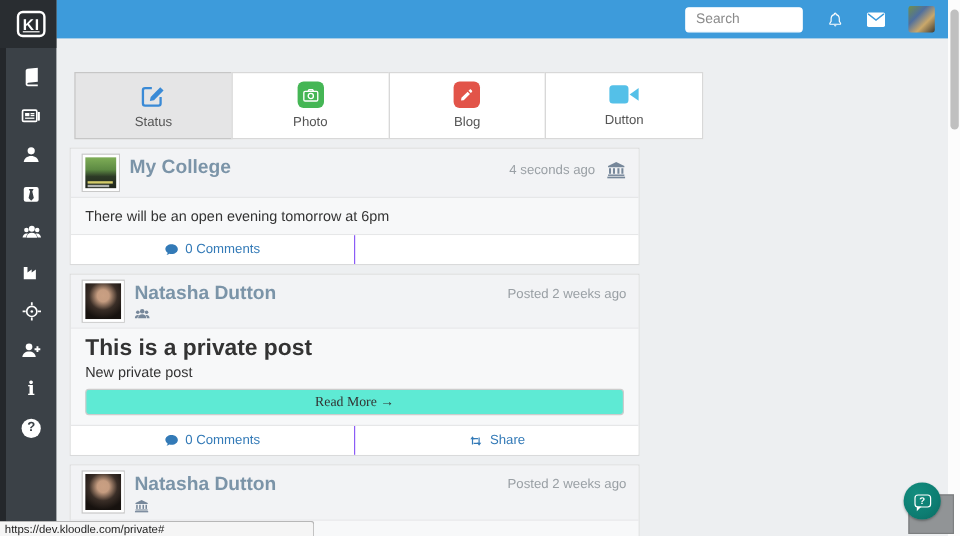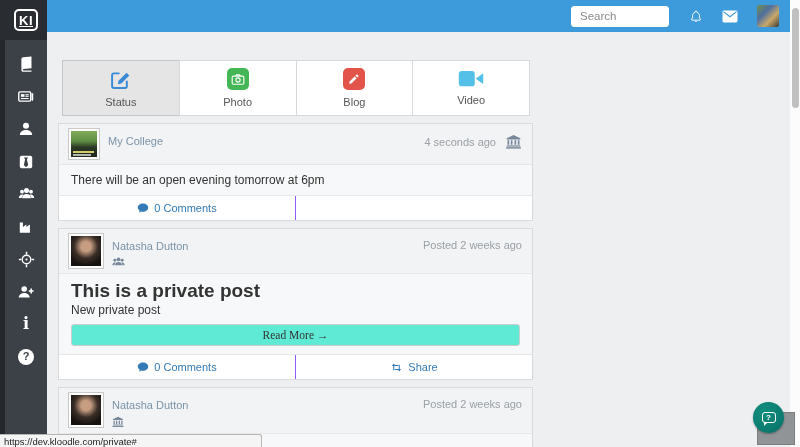--- a/index.html
+++ b/index.html
@@ -26,39 +26,39 @@
   .search { width:98px; height:21px; border:1px solid #fff; border-radius:3px; padding:0 8px; font-size:11.5px; color:#555; margin-right:20px; outline:none; font-family:"Liberation Sans",sans-serif; }
   .search::placeholder { color:#8a8a8a; }
   .icon-btn { background:none; border:none; cursor:pointer; margin-right:19px; display:grid; place-items:center; }
   .avatar-sm { width:22px; height:22px; border-radius:2px; margin-right:11px; cursor:pointer;
     background:linear-gradient(135deg,#6f8f4d 0%,#4f6f9e 35%,#caa86a 65%,#3d3a33 100%); }
 
   
   .content { position:absolute; left:47px; top:40px; right:10px; bottom:0; overflow:hidden; }
   .feed { margin:20px 0 0 11px; width:475px; }
 
-  .tabs { display:flex; margin-left:4px; width:468px; }
+  .tabs { display:flex; margin-left:4px; width:524px; }
   .tab { flex:1; border:1px solid #d8d8d8; margin-left:-1px; height:56px; background:#fff;
     display:flex; flex-direction:column; align-items:center; justify-content:center; gap:6px; cursor:pointer; }
   .tab:first-child { margin-left:0; }
   .tab.active { background:#e5e5e6; border-color:#c6c6c6; }
   .tab-label { font-size:11px; color:#555; }
   .badge { width:22px; height:22px; border-radius:5px; display:grid; place-items:center; }
   .badge.red { background:var(--blog,#e25449); }
   .badge.green { background:var(--photo,#45b655); }
 
   .post { margin-top:7px; border:1px solid #d9dadb; background:#fff; }
   .post-header { background:#f2f3f5; border-bottom:1px solid #e6e7e8; padding:5px 10px; display:flex; align-items:flex-start; }
   .avatar { flex:none; border:2px solid #fff; box-shadow:0 0 0 1px #c9c9c9; cursor:pointer; position:relative; }
   .avatar.college { width:30px; height:30px; background:linear-gradient(180deg,#7fae57 0%,#5d8a43 40%,#2c3a26 62%,#20251c 100%); }
   .avatar.college::after { content:""; position:absolute; left:2px; right:3px; bottom:4px; height:2px; background:rgba(243,232,120,.85); }
   .avatar.college::before { content:""; position:absolute; left:2px; right:6px; bottom:1px; height:2px; background:rgba(255,255,255,.65); }
   .avatar.natasha { width:34px; height:34px; background:radial-gradient(circle at 50% 35%, #caa083 0%, #c59c80 20%, #3a2e27 48%, #17120f 78%); }
   .author-block { margin-left:9px; padding-top:2px; }
-  .author { color:var(--name,#7b94a8); font-size:11px; text-decoration:none; cursor:pointer; display:inline-block; }
+  .author { color:var(--name,#7b94a8); font-size:16px; text-decoration:none; cursor:pointer; display:inline-block;font-weight:bold; }
   .badge-row { margin-top:3px; color:#76879a; line-height:0; }
   .meta { margin-left:auto; font-size:11px; color:#9aa0a5; display:flex; align-items:center; gap:9px; padding-top:5px; }
   .meta .uni { color:#76879a; }
 
   .post-body { background:#f7f8f9; padding:8px 12px; border-bottom:1px solid #e6e7e8; }
   .post-body .text { font-size:12px; color:#333; line-height:14px; }
   .post-title { font-size:19px; line-height:17px; font-weight:bold; color:#333; margin-bottom:4px; }
   .post-body .text + .read-more { margin-top:7px; }
   .read-more { display:block; width:100%; height:22px; background:#5eead4; border:1px solid #ccc; border-radius:3px; font-size:11.5px; color:#333; cursor:pointer; font-family:Liberation Serif, serif; }
 
@@ -200,21 +200,21 @@
               <path d="M2.9 10.9l5.9-5.9 2.2 2.2-5.9 5.9-2.6.4zM9.6 4.2l1.1-1.1c.4-.4 1-.4 1.4 0l.8.8c.4.4.4 1 0 1.4L11.8 6.4z"></path>
             </svg>
         </span>
         <span class="tab-label">Blog</span>
       </div>
       <div class="tab">
         <svg width="26" height="18" viewBox="0 0 16 11" fill="#54c0e8">
             <rect x=".5" y=".6" width="9.8" height="9.4" rx="1.8"></rect>
             <path d="M10.9 5.3 15.5 2v6.6z"></path>
           </svg>
-        <span class="tab-label">Video</span>
+        <span class="tab-label">Dutton</span>
       </div>
     </div>
 
     <article class="post">
       <div class="post-header">
         <div class="avatar college"></div>
         <div class="author-block">
           <a class="author">My College</a>
         </div>
         <div class="meta">

